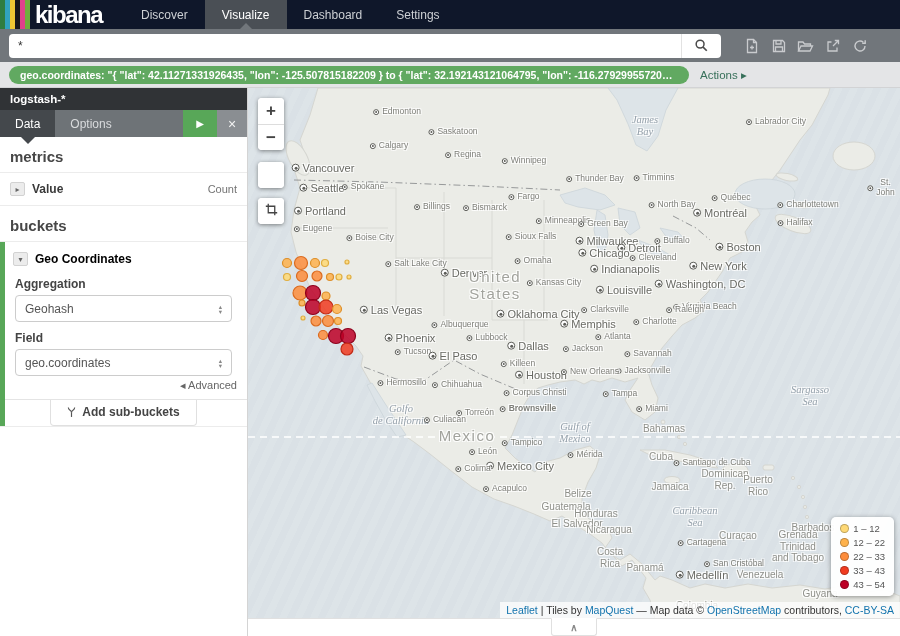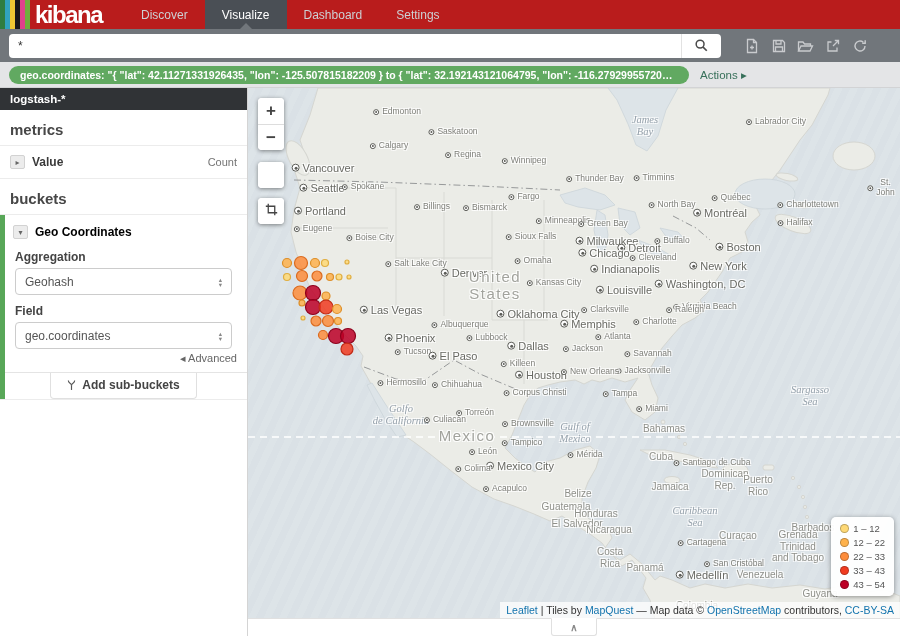--- a/index.html
+++ b/index.html
@@ -1,19 +1,19 @@
 <!DOCTYPE html>
 <html><head>
 <meta charset="utf-8">
 <style>
   *{box-sizing:border-box;margin:0;padding:0}
   html,body{width:900px;height:636px;overflow:hidden;font-family:"Liberation Sans",sans-serif;background:#fff}
 
   
-  .navbar{height:29px;background:#b91c1c;display:flex;align-items:stretch}
+  .navbar{height:29px;background:#0f172a;display:flex;align-items:stretch}
   .logo{display:flex;align-items:stretch}
   .stripes{display:flex}
   .stripe{width:5px;height:100%}
   .logo-text{color:#fff;font-weight:bold;font-size:24px;letter-spacing:-1.5px;line-height:29px;margin-left:5px;padding-right:10px}
   .nav-tabs{display:flex;margin-left:12px}
   .nav-tab{color:#cdd0d4;font-size:12px;padding:0 17px;display:flex;align-items:center;position:relative;cursor:pointer}
   .nav-tab.active{background:#4a4f55;color:#fff}
   .nav-tab.active::after{content:"";position:absolute;left:50%;bottom:0;margin-left:-6px;border-left:6px solid transparent;border-right:6px solid transparent;border-bottom:6px solid #71767b}
   .nav-time{margin-left:auto;display:flex;align-items:center;gap:6px;color:#eceded;font-size:11.5px;padding-right:12px}
 
@@ -156,20 +156,30 @@
 
 <div class="filter-row">
   <div class="pill">geo.coordinates: "{ "lat": 42.11271331926435, "lon": -125.507815182209 } to { "lat": 32.192143121064795, "lon": -116.279299557209 }"</div>
   <div class="actions">Actions ▸</div>
 </div>
 
 <div class="content">
 
   <div class="sidebar">
     <div class="idx-header">logstash-*</div>
+    <div class="side-tabs">
+      <div class="side-tab active">Data</div>
+      <div class="side-tab">Options</div>
+      <div class="side-apply">
+          <span>▶</span>
+        </div>
+      <div class="side-close">
+          <span>×</span>
+        </div>
+    </div>
     <div class="section-h">metrics</div>
     <div class="metric-row">
       <div class="mini-toggle">
           <span>▸</span>
         </div>
       <b>Value</b>
       <span class="metric-agg">Count</span>
     </div>
     <div class="section-h">buckets</div>
     <div class="bucket-sec">
@@ -361,21 +371,21 @@
           <div class="maplabel k-c2" style="left: 416px; top: 341px;"><span class="t">Bahamas</span></div>
           <div class="maplabel k-w" style="left: 562px; top: 308px;"><span class="t">Sargasso
 Sea</span></div>
           <div class="maplabel k-w" style="left: 327px; top: 345px;"><span class="t">Gulf of
 Mexico</span></div>
           <div class="maplabel k-w" style="left: 153px; top: 327px;"><span class="t">Golfo
 de California</span></div>
           <div class="maplabel k-s" style="left: 154px; top: 295px;"><span class="cicon"></span><span class="t">Hermosillo</span></div>
           <div class="maplabel k-s" style="left: 209px; top: 297px;"><span class="cicon"></span><span class="t">Chihuahua</span></div>
           <div class="maplabel k-s" style="left: 287px; top: 305px;"><span class="cicon"></span><span class="t">Corpus Christi</span></div>
-          <div class="maplabel k-s" style="left: 280px; top: 336px;"><span class="cicon"></span><span class="t">Brownsville</span></div>
+          <div class="maplabel k-s" style="left: 280px; top: 321px; font-weight: bold;"><span class="cicon"></span><span class="t">Brownsville</span></div>
           <div class="maplabel k-s" style="left: 227px; top: 325px;"><span class="cicon"></span><span class="t">Torreón</span></div>
           <div class="maplabel k-s" style="left: 197px; top: 332px;"><span class="cicon"></span><span class="t">Culiacán</span></div>
           <div class="maplabel k-c" style="left: 219px; top: 348px;"><span class="t">Mexico</span></div>
           <div class="maplabel k-s" style="left: 274px; top: 355px;"><span class="cicon"></span><span class="t">Tampico</span></div>
           <div class="maplabel k-s" style="left: 235px; top: 364px;"><span class="cicon"></span><span class="t">León</span></div>
           <div class="maplabel k-s" style="left: 337px; top: 367px;"><span class="cicon"></span><span class="t">Mérida</span></div>
           <div class="maplabel k-l" style="left: 272px; top: 378px;"><span class="cicon"></span><span class="t">Mexico City</span></div>
           <div class="maplabel k-s" style="left: 225px; top: 381px;"><span class="cicon"></span><span class="t">Colima</span></div>
           <div class="maplabel k-s" style="left: 257px; top: 401px;"><span class="cicon"></span><span class="t">Acapulco</span></div>
           <div class="maplabel k-c2" style="left: 330px; top: 406px;"><span class="t">Belize</span></div>

